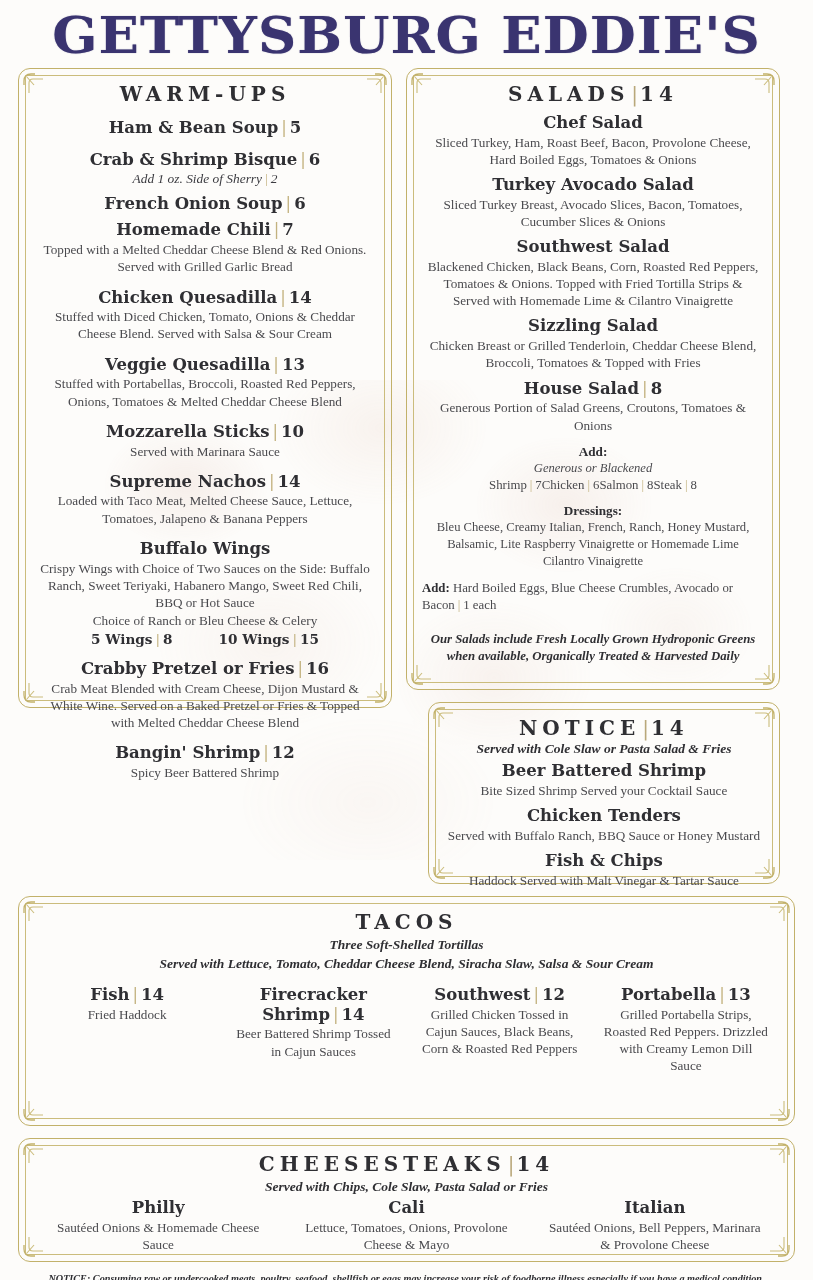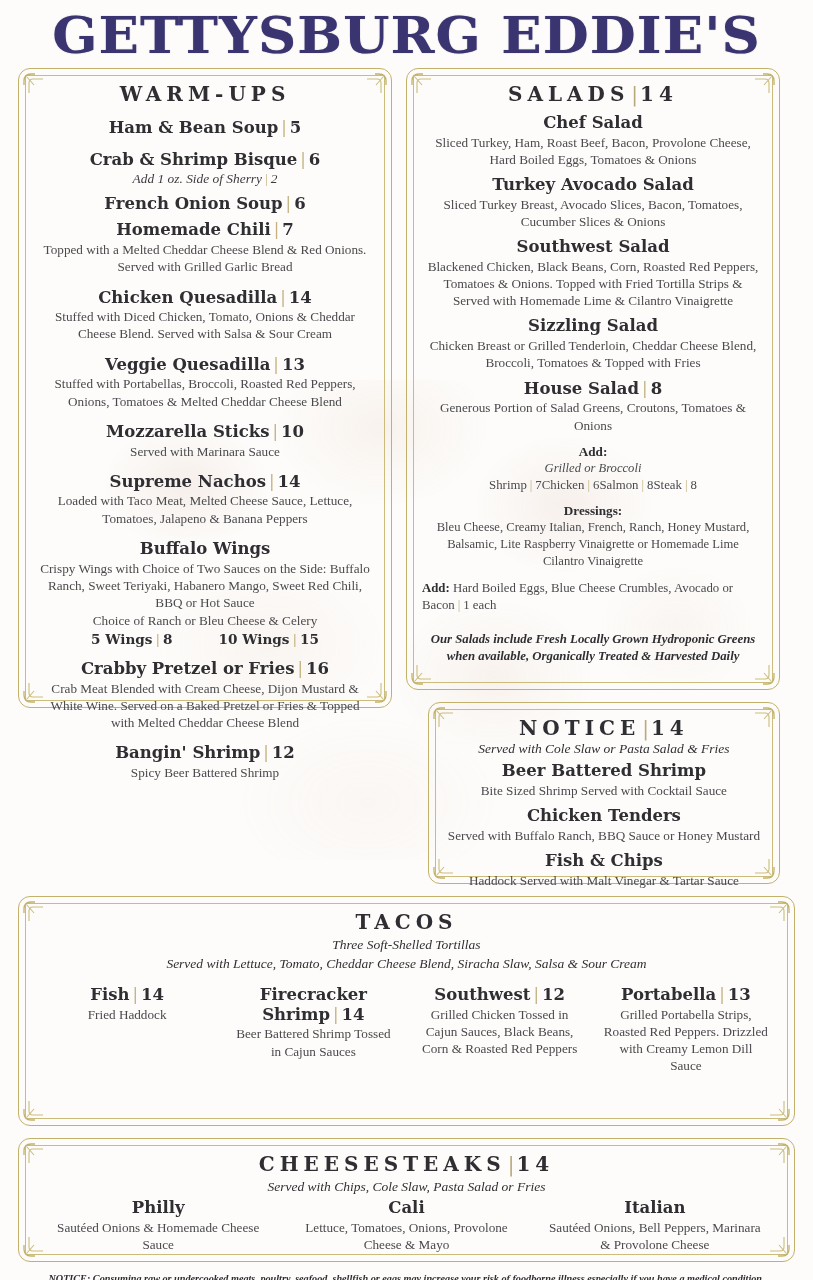--- a/index.html
+++ b/index.html
@@ -106,21 +106,21 @@
     font-weight: 700;
     font-size: 20px;
     letter-spacing: 5px;
     color: #2f2f33;
     margin-bottom: 4px;
   }
   .section-head .sep { color: #b9a87a; font-weight: 400; letter-spacing: 0; padding: 0 2px; }
   .section-sub {
     text-align: center;
     font-style: italic;
-    font-weight: 400;
+    font-weight: 700;
     font-size: 13.5px;
     color: #2f2f33;
     line-height: 1.25;
     margin-bottom: 2px;
   }
 
   .item { text-align: center; margin-top: 12px; }
   .item:first-child { margin-top: 6px; }
   .item-name {
     font-family: "DejaVu Serif", "Liberation Serif", serif;
@@ -358,21 +358,21 @@
             <div class="item-name">Sizzling Salad</div>
             <div class="item-desc">Chicken Breast or Grilled Tenderloin, Cheddar Cheese Blend, Broccoli, Tomatoes &amp; Topped with Fries</div>
           </div>
           <div class="item tight">
             <div class="item-name"><span>House Salad</span><span class="sep">|</span><span class="price">8</span></div>
             <div class="item-desc">Generous Portion of Salad Greens, Croutons, Tomatoes &amp; Onions</div>
           </div>
 
           <div class="addon-block">
             <div class="addon-label">Add:</div>
-            <div class="addon-italic">Grilled or Broccoli</div>
+            <div class="addon-italic">Generous or Blackened</div>
             <div class="addon-row">
               <span><span>Shrimp</span><span class="sep">|</span><span>7</span></span>
               <span><span>Chicken</span><span class="sep">|</span><span>6</span></span>
               <span><span>Salmon</span><span class="sep">|</span><span>8</span></span>
               <span><span>Steak</span><span class="sep">|</span><span>8</span></span>
             </div>
           </div>
 
           <div class="addon-block">
             <div class="addon-label">Dressings:</div>
@@ -417,21 +417,21 @@
               <path d="M4.5 4.5 L12 13" fill="none" stroke="#cbbc7c" stroke-width="1.1"></path>
             </svg>
           </span>
 
         <div class="panel-inner">
           <div class="section-head" style="margin-bottom:1px"><span>NOTICE</span><span class="sep">|</span><span>14</span></div>
           <div class="section-sub">Served with Cole Slaw or Pasta Salad &amp; Fries</div>
 
           <div class="item" style="margin-top:3px">
             <div class="item-name">Beer Battered Shrimp</div>
-            <div class="item-desc">Bite Sized Shrimp Served with Cocktail Sauce</div>
+            <div class="item-desc">Bite Sized Shrimp Served your Cocktail Sauce</div>
           </div>
           <div class="item tight">
             <div class="item-name">Chicken Tenders</div>
             <div class="item-desc">Served with Buffalo Ranch, BBQ Sauce or Honey Mustard</div>
           </div>
           <div class="item tight">
             <div class="item-name">Fish &amp; Chips</div>
             <div class="item-desc">Haddock Served with Malt Vinegar &amp; Tartar Sauce</div>
           </div>
         </div>

